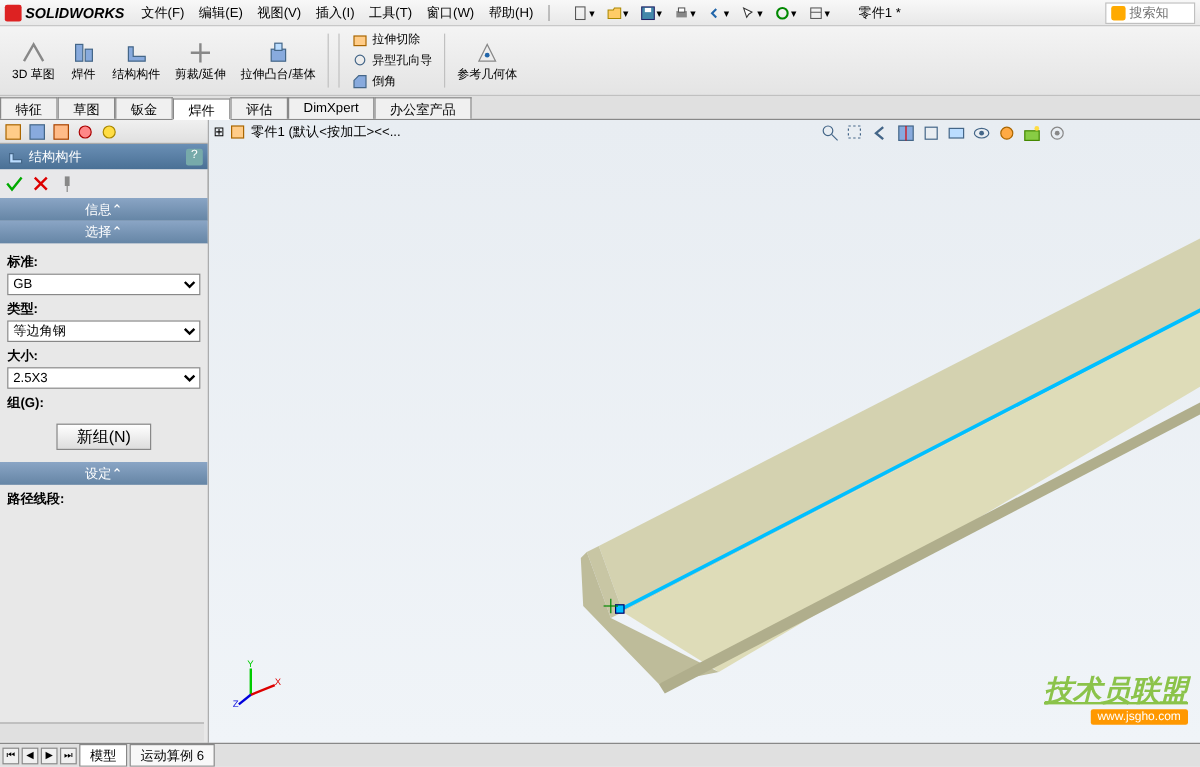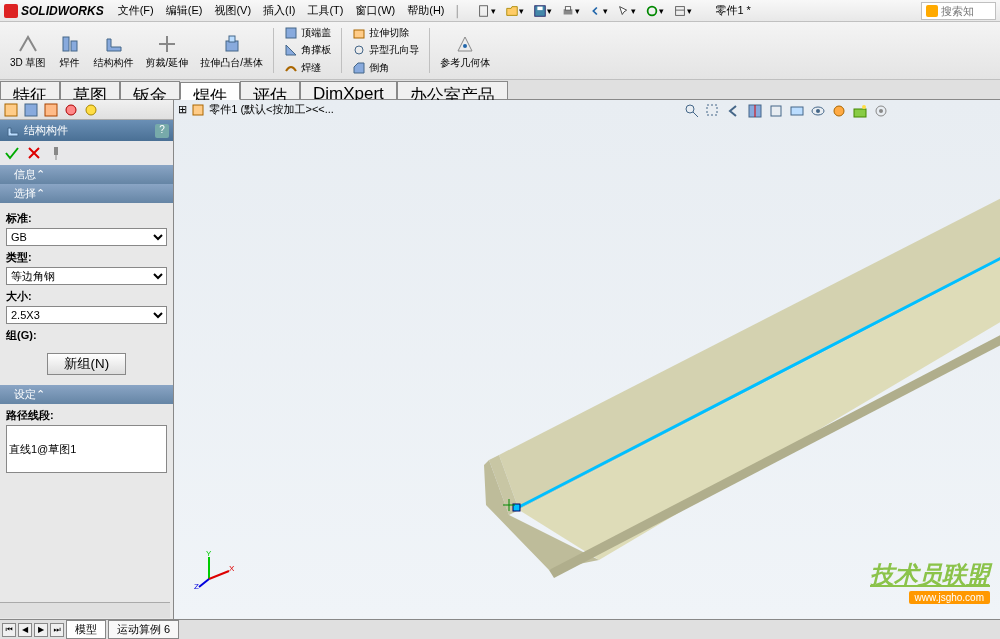--- a/index.html
+++ b/index.html
@@ -17,31 +17,31 @@
 .search-box input { border: none; outline: none; width: 50px; font-size: 11px; }
 .ribbon { height: 58px; background: linear-gradient(#f4f4f4,#e4e4e4); border-bottom: 1px solid #c0c0c0; display: flex; padding: 2px 4px; }
 .ribbon-btn { display: flex; flex-direction: column; align-items: center; justify-content: center; padding: 2px 6px; cursor: pointer; min-width: 36px; }
 .ribbon-btn .icon { width: 22px; height: 22px; display: flex; align-items: center; justify-content: center; }
 .ribbon-btn .lbl { font-size: 10px; text-align: center; line-height: 11px; margin-top: 2px; }
 .ribbon-sep { width: 1px; background: #c0c0c0; margin: 4px 4px; }
 .ribbon-col { display: flex; flex-direction: column; justify-content: space-around; padding: 0 4px; }
 .ribbon-sm { display: flex; align-items: center; gap: 3px; cursor: pointer; padding: 1px 2px; font-size: 10px; }
 .ribbon-sm .icon { width: 14px; height: 14px; }
 .tabs { height: 20px; background: #e0e0e0; border-bottom: 1px solid #888; display: flex; }
-.tab { padding: 2px 12px; border: 1px solid #888; border-bottom: none; background: #f0f0f0; cursor: pointer; font-size: 17px; margin-top: 1px; }
+.tab { padding: 2px 12px; border: 1px solid #888; border-bottom: none; background: #f0f0f0; cursor: pointer; font-size: 11px; margin-top: 1px; }
 .tab.active { background: #fff; border-bottom: 1px solid #fff; position: relative; top: 1px; }
 .main { display: flex; height: 519px; }
 .side { width: 174px; background: #e8e8ea; border-right: 1px solid #888; display: flex; flex-direction: column; }
 .side-icons { height: 20px; display: flex; gap: 2px; padding: 2px; background: linear-gradient(#f0f0f0,#e0e0e0); border-bottom: 1px solid #aaa; }
 .side-icons .sbtn { width: 18px; height: 16px; cursor: pointer; display:flex;align-items:center;justify-content:center; }
 .pm-title { background: linear-gradient(#6a8fb5,#4a7095); color: #fff; padding: 3px 6px; display: flex; align-items: center; gap: 4px; position: relative; }
 .pm-title .help { position: absolute; right: 4px; width: 14px; height: 14px; background: #7aa; border-radius: 2px; text-align: center; font-size: 10px; cursor: pointer; }
 .pm-actions { padding: 4px; display: flex; gap: 6px; align-items: center; }
 .pm-actions .act { width: 16px; height: 16px; cursor: pointer; display:flex;align-items:center;justify-content:center; }
-.pm-section-hdr { background: linear-gradient(#8aa5c5,#6585a5); color: #fff; padding: 2px 14px; display: flex; justify-content: flex-start; align-items: center; cursor: pointer; }
+.pm-section-hdr { background: linear-gradient(#8aa5c5,#6585a5); color: #fff; padding: 2px 4px; display: flex; justify-content: center; align-items: center; cursor: pointer; }
 .pm-info { background: #ffffcc; border: 1px solid #ccc060; padding: 4px; margin: 2px; font-size: 11px; line-height: 1.3; }
 .pm-body { padding: 4px 6px; overflow-y: auto; flex: 1; background:#e8e8e8; }
 .pm-lbl { margin: 4px 0 2px; font-weight: bold; }
 .pm-select { width: 100%; border: 1px solid #888; background: #fff; font-size: 11px; height: 18px; }
 .pm-listbox { width: 100%; height: 56px; border: 1px solid #888; background: #fff; margin-top: 2px; }
 .pm-listbox .sel { background: #0a246a; color: #fff; padding: 1px 2px; }
 .pm-btn { display: block; margin: 10px auto; padding: 1px 16px; border: 1px solid #888; background: linear-gradient(#fff,#ddd); cursor: pointer; }
 .pm-input { width: 100%; border: 1px solid #888; background: #fff; height: 18px; padding: 0 2px; font-size: 11px; }
 .canvas { flex: 1; background: linear-gradient(#e8edf2,#f0f4f8); position: relative; overflow: hidden; }
 .breadcrumb { position: absolute; top: 2px; left: 4px; display: flex; align-items: center; gap: 4px; font-size: 11px; }
@@ -172,40 +172,20 @@
   <div class="ribbon-btn">
       <div class="icon">
         <svg viewBox="0 0 22 22">
           <rect x="5" y="8" width="12" height="10" fill="#8ad" stroke="#468"></rect>
           <rect x="8" y="3" width="6" height="6" fill="#bdf" stroke="#468"></rect>
         </svg>
       </div>
       <div class="lbl">拉伸凸台/基体</div>
     </div>
   <div class="ribbon-sep"></div>
-  <div class="ribbon-col">
-    <div class="ribbon-sm">
-        <span class="icon"><svg viewBox="0 0 14 14">
-            <rect x="2" y="2" width="10" height="10" fill="#8ad" stroke="#468"></rect>
-          </svg></span>
-        <span>顶端盖</span>
-      </div>
-    <div class="ribbon-sm">
-        <span class="icon"><svg viewBox="0 0 14 14">
-            <path d="M2 12V2l10 10z" fill="#8ad" stroke="#468"></path>
-          </svg></span>
-        <span>角撑板</span>
-      </div>
-    <div class="ribbon-sm">
-        <span class="icon"><svg viewBox="0 0 14 14">
-            <path d="M2 10q5-8 10 0" fill="none" stroke="#a60" stroke-width="2"></path>
-          </svg></span>
-        <span>焊缝</span>
-      </div>
-  </div>
   <div class="ribbon-sep"></div>
   <div class="ribbon-col">
     <div class="ribbon-sm">
         <span class="icon"><svg viewBox="0 0 14 14">
             <rect x="2" y="4" width="10" height="8" fill="#fc8" stroke="#a60"></rect>
           </svg></span>
         <span>拉伸切除</span>
       </div>
     <div class="ribbon-sm">
         <span class="icon"><svg viewBox="0 0 14 14">
@@ -312,21 +292,20 @@
       <select class="pm-select"><option>等边角钢</option></select>
       <div class="pm-lbl">大小:</div>
       <select class="pm-select"><option>2.5X3</option></select>
       <div class="pm-lbl">组(G):</div>
       <button class="pm-btn">新组(N)</button>
       <div class="pm-section-hdr" style="margin:0 -6px">
           <span>设定</span>
           <span>⌃</span>
         </div>
       <div class="pm-lbl">路径线段:</div>
-      <input class="pm-input" style="height: 48px;" value="直线1@草图1">
     </div>
   </div>
 
   <div class="canvas">
     <div class="breadcrumb">
       <span>⊞</span>
       <svg width="14" height="14">
           <rect x="2" y="2" width="10" height="10" fill="#fc8" stroke="#a60"></rect>
         </svg>
       <span>零件1 (默认&lt;按加工&gt;&lt;&lt;...</span>

